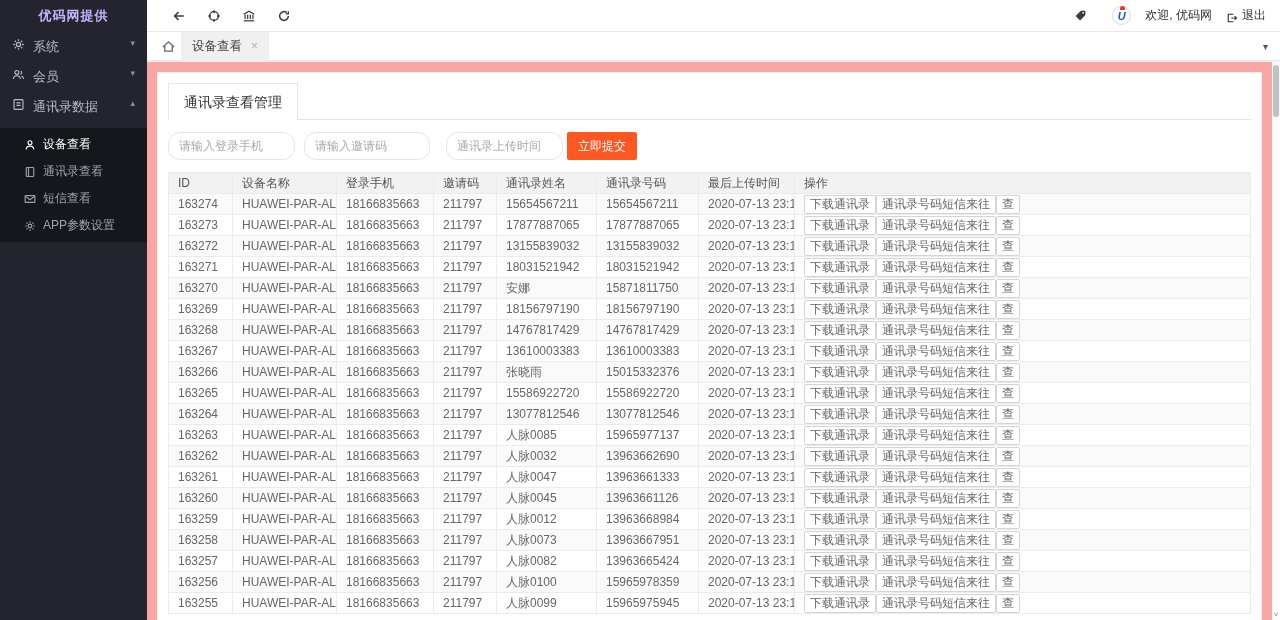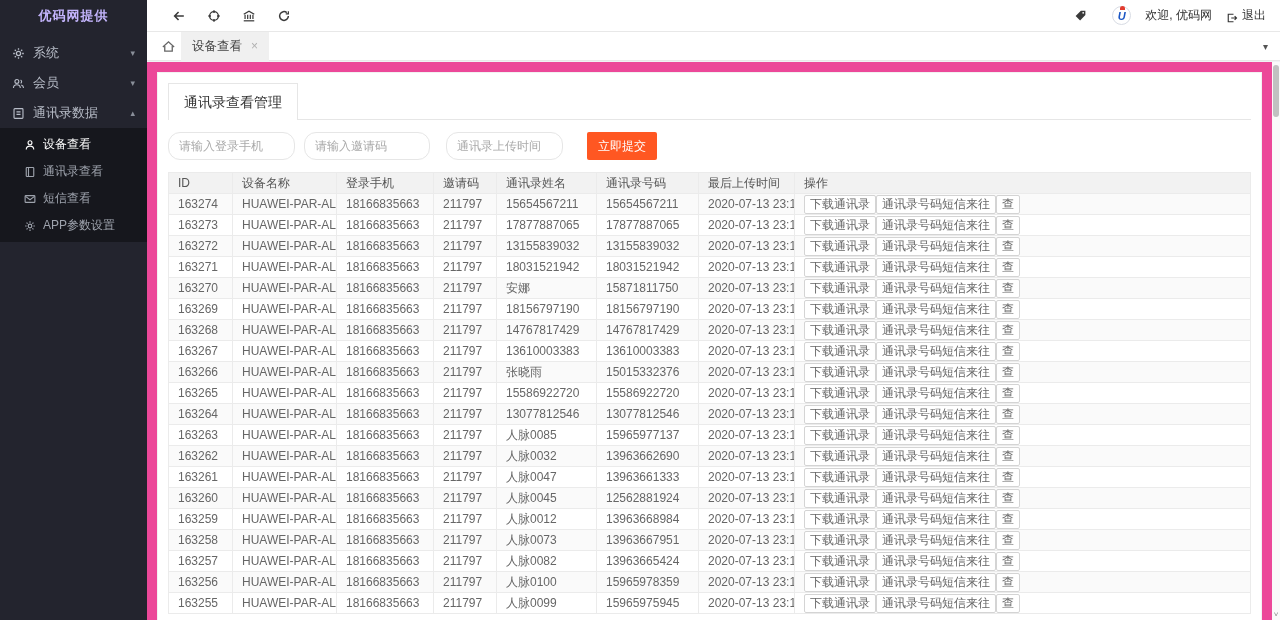--- a/index.html
+++ b/index.html
@@ -2,21 +2,21 @@
 <html><head>
 <meta charset="utf-8">
 <style>
   * { margin:0; padding:0; box-sizing:border-box; }
   html,body { width:1280px; height:620px; overflow:hidden; font-family:"Liberation Sans","DejaVu Sans",sans-serif; background:#f0f2f5; }
 
   
   .sidebar { position:absolute; left:0; top:0; width:147px; height:620px; background:#23242e; color:#aeb3bf; z-index:5; }
   .logo { height:32px; line-height:32px; text-align:center; color:#c4b5fd; font-size:13px; font-weight:bold; letter-spacing:1px; }
   .nav { padding-top:6px; }
-  .menu-item { height:30px; display:flex; align-items:center; gap:8px; padding:0 12px; font-size:13px; cursor:pointer; color:#b7bcc7; }
+  .menu-item { height:30px; display:flex; gap:8px; padding:0 12px; font-size:13px; cursor:pointer; color:#b7bcc7; }
   .menu-item .caret { margin-left:auto; font-size:9px; color:#8a8f9a; }
   .submenu { background:#16171d; padding:3px 0; }
   .submenu-item { height:27px; display:flex; align-items:center; gap:7px; padding-left:24px; font-size:12px; color:#9ea3ad; cursor:pointer; }
   .submenu-item.active { color:#ffffff; }
   .icon svg { display:block; }
 
   
   .main-header { position:absolute; left:147px; top:0; right:0; height:32px; background:#fff; border-bottom:1px solid #e8e8e8; display:flex; align-items:center; padding:0 14px; }
   .hicon { width:35px; height:32px; display:flex; align-items:center; justify-content:center; color:#3a3a3a; cursor:pointer; }
   .header-spacer { flex:1; }
@@ -27,32 +27,32 @@
   .logout { display:flex; align-items:flex-end; gap:4px; font-size:12px; color:#333; cursor:pointer; }
 
   
   .tabbar { position:absolute; left:147px; top:32px; right:0; height:29px; background:#fff; border-bottom:1px solid #e8e8e8; display:flex; align-items:center; padding:0 8px; }
   .home-icon { width:26px; display:flex; justify-content:center; color:#666; cursor:pointer; }
   .tab { background:#f0f0f0; height:29px; display:flex; align-items:center; gap:9px; padding:0 11px; font-size:12.5px; color:#444; cursor:pointer; }
   .tab .close { color:#b0b0b0; font-size:12px; }
   .tab-caret { position:absolute; right:12px; color:#555; font-size:10px; cursor:pointer; }
 
   
-  .content { position:absolute; left:147px; top:62px; right:8px; bottom:0; background:#ec4899; padding:10px 10px 12px 10px; overflow:hidden; }
+  .content { position:absolute; left:147px; top:62px; right:8px; bottom:0; background:#fca5a5; padding:10px 10px 12px 10px; overflow:hidden; }
   .card { background:#fff; border:1px solid #f2f2f2; height:558px; padding:10px 10px 0 10px; }
 
   .card-tabs { border-bottom:1px solid #e6e6e6; height:37px; }
   .card-tab { display:inline-block; height:37px; line-height:36px; padding:0 15px; border:1px solid #e6e6e6; border-bottom:none; background:#fff; font-size:14px; color:#333; cursor:pointer; }
 
   .search-row { display:flex; align-items:center; margin:12px 0 12px 0; }
   .search-row input { height:28px; border:1px solid #e6e6e6; border-radius:12px; padding:0 10px; font-size:12px; color:#666; outline:none; }
   .search-row input::placeholder { color:#aaa; }
   .inp-phone { width:127px; margin-right:9px; }
   .inp-code  { width:126px; margin-right:16px; }
-  .inp-time  { width:117px; margin-right:24px; }
+  .inp-time  { width:117px; margin-right:4px; }
   .submit-btn { height:28px; padding:0 11px; background:#ff5722; color:#fff; border:none; border-radius:2px; font-size:12px; cursor:pointer; }
 
   table { width:100%; border-collapse:collapse; table-layout:fixed; font-size:12px; color:#666; }
   th,td { border:1px solid #ebebeb; height:21px; padding:0 9px; text-align:left; font-weight:normal; white-space:nowrap; overflow:hidden; }
   th { background:#f2f2f2; color:#555; }
   tbody tr:nth-child(odd) td { background:#fafafa; }
   .op-btn { display:inline-block; border:1px solid #d4d4d4; background:#fff; color:#666; font-size:12px; line-height:15px; padding:1px 5px; margin-right:0; border-radius:2px; cursor:pointer; font-family:inherit; }
 
   
   .scrollbar { position:absolute; right:0; top:62px; bottom:0; width:8px; background:#fafafa; z-index:6; }
@@ -371,21 +371,21 @@
             <td>13963661333</td>
             <td>2020-07-13 23:13:32</td>
             <td><button class="op-btn">下载通讯录</button><button class="op-btn">通讯录号码短信来往</button><button class="op-btn">查</button></td>
           </tr>
           <tr>
             <td>163260</td>
             <td>HUAWEI-PAR-AL00</td>
             <td>18166835663</td>
             <td>211797</td>
             <td>人脉0045</td>
-            <td>12562881924</td>
+            <td>13963661126</td>
             <td>2020-07-13 23:13:32</td>
             <td><button class="op-btn">下载通讯录</button><button class="op-btn">通讯录号码短信来往</button><button class="op-btn">查</button></td>
           </tr>
           <tr>
             <td>163259</td>
             <td>HUAWEI-PAR-AL00</td>
             <td>18166835663</td>
             <td>211797</td>
             <td>人脉0012</td>
             <td>13963668984</td>

